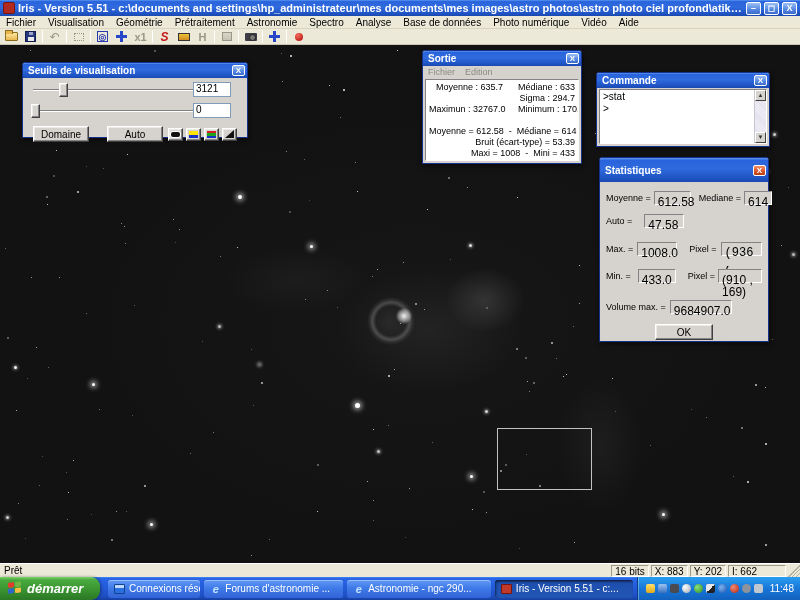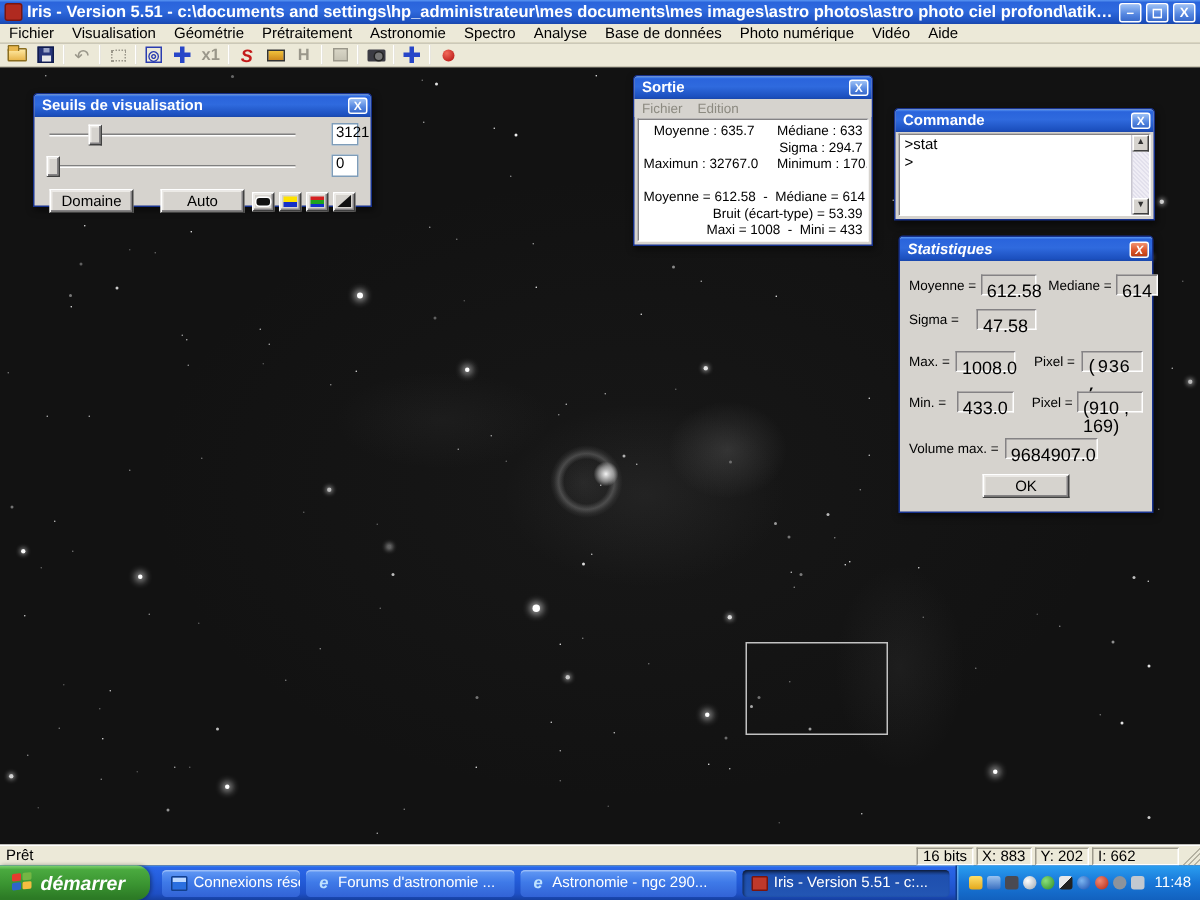--- a/index.html
+++ b/index.html
@@ -73,21 +73,21 @@
   .sunkgray { background:#d6d3ce; border:1px solid; border-color:#848284 #fff #fff #848284; font-size:12px; padding:4px 3px; }
   .btn95 { background:#d6d3ce; border:1px solid; border-color:#fff #404040 #404040 #fff;
            box-shadow:inset -1px -1px 0 #848284, inset 1px 1px 0 #eceae6;
            font-size:10px; text-align:center; }
 
   
   #seuils { left:22px; top:62px; width:226px; height:76px; }
   .srow { position:relative; height:17px; margin:4px 8px 0 8px; }
   .track { position:absolute; left:2px; right:42px; top:7px; height:0; border-top:1px solid #808080; border-bottom:1px solid #fff; }
   .thumb { position:absolute; top:1px; width:9px; height:14px; }
-  .sval { position:absolute; right:0; top:0; width:18px; height:15px; }
+  .sval { position:absolute; right:8px; top:0; width:38px; height:15px; }
   .btnrow { display:flex; align-items:center; margin:6px 10px 0 10px; gap:0; }
   .btn-domaine { width:56px; height:16px; }
   .btn-auto { width:56px; height:16px; margin-left:18px; }
   .minis { display:flex; gap:3px; margin-left:auto; }
   .mini { width:15px; height:13px; display:flex; align-items:center; justify-content:center; }
   .mini i { display:block; }
   .g-bw { width:9px; height:5px; background:#111; border-radius:2px; box-shadow:0 0 0 1px #fff; }
   .g-yb { width:9px; height:7px; background:linear-gradient(#ffe200 50%,#1430c8 50%); }
   .g-rgb { width:9px; height:7px; background:linear-gradient(#d42020 34%,#1fa41f 34% 67%,#1430c8 67%); }
   .g-tri { width:0; height:0; border-left:9px solid transparent; border-bottom:8px solid #111; }
@@ -101,21 +101,21 @@
 
   
   #commande { left:596px; top:72px; width:174px; height:75px; }
   .cbody { position:relative; margin:1px 2px 2px 2px; height:55px; background:#fff; border:1px solid; border-color:#848284 #fff #fff #848284; padding:1px 3px; }
   .cline { font-size:10px; line-height:12px; }
   .scroll { position:absolute; right:0; top:0; bottom:0; width:12px; background:#efedf5 repeating-linear-gradient(45deg,#efedf5 0 1px,#e2e0ec 1px 2px); border-left:1px solid #c8c6d0; display:flex; flex-direction:column; justify-content:space-between; }
   .sarrow { height:11px; background:#d6d3ce; border:1px solid; border-color:#fff #404040 #404040 #fff; font-size:6px; line-height:9px; text-align:center; color:#333; }
 
   
   #stats { left:599px; top:157px; width:170px; height:185px; }
-  #stats .titlebar { height:16px;font-style:italic; }
+  #stats .titlebar { height:24px; }
   .strow { display:flex; align-items:center; padding:0 6px; margin-top:9px; }
   .strow .lbl { font-size:9px; white-space:nowrap; }
   .strow .val { height:14px; line-height:12px; }
   .okbtn { width:58px; height:16px; margin:10px auto 0 auto; display:block; }
 
   
   #statusbar { position:absolute; left:0; top:563px; width:800px; height:14px; background:#ece9d8; display:flex; align-items:center; font-size:10px; border-top:1px solid #fff; }
   .stpanel { height:12px; line-height:11px; padding:0 3px; margin-right:2px; border:1px solid; border-color:#9d9a8c #fff #fff #9d9a8c; white-space:nowrap; }
   #st-ready { flex:0 0 auto; border:none; padding-left:4px; }
   .stspacer { flex:1 1 auto; }
@@ -482,21 +482,21 @@
       <span class="titletext">Statistiques</span>
       <span class="winbtn red">X</span>
     </div>
     <div class="strow">
       <span class="lbl">Moyenne =</span>
       <span class="val sunkgray" style="width:37px;margin-left:3px;">612.58</span>
       <span class="lbl" style="margin-left:8px;">Mediane =</span>
       <span class="val sunkgray" style="width:40px;margin-left:3px;">614</span>
     </div>
     <div class="strow">
-      <span class="lbl">Sigma =</span>
+      <span class="lbl">Auto =</span>
       <span class="val sunkgray" style="width:40px;margin-left:12px;">47.58</span>
     </div>
     <div class="strow" style="margin-top:14px;">
       <span class="lbl">Max. =</span>
       <span class="val sunkgray" style="width:40px;margin-left:4px;">1008.0</span>
       <span class="lbl" style="margin-left:12px;">Pixel =</span>
       <span class="val sunkgray" style="width:48px;margin-left:4px;font-family:Liberation Mono, monospace;">(936 , 232)</span>
     </div>
     <div class="strow" style="margin-top:13px;">
       <span class="lbl">Min. =</span>

